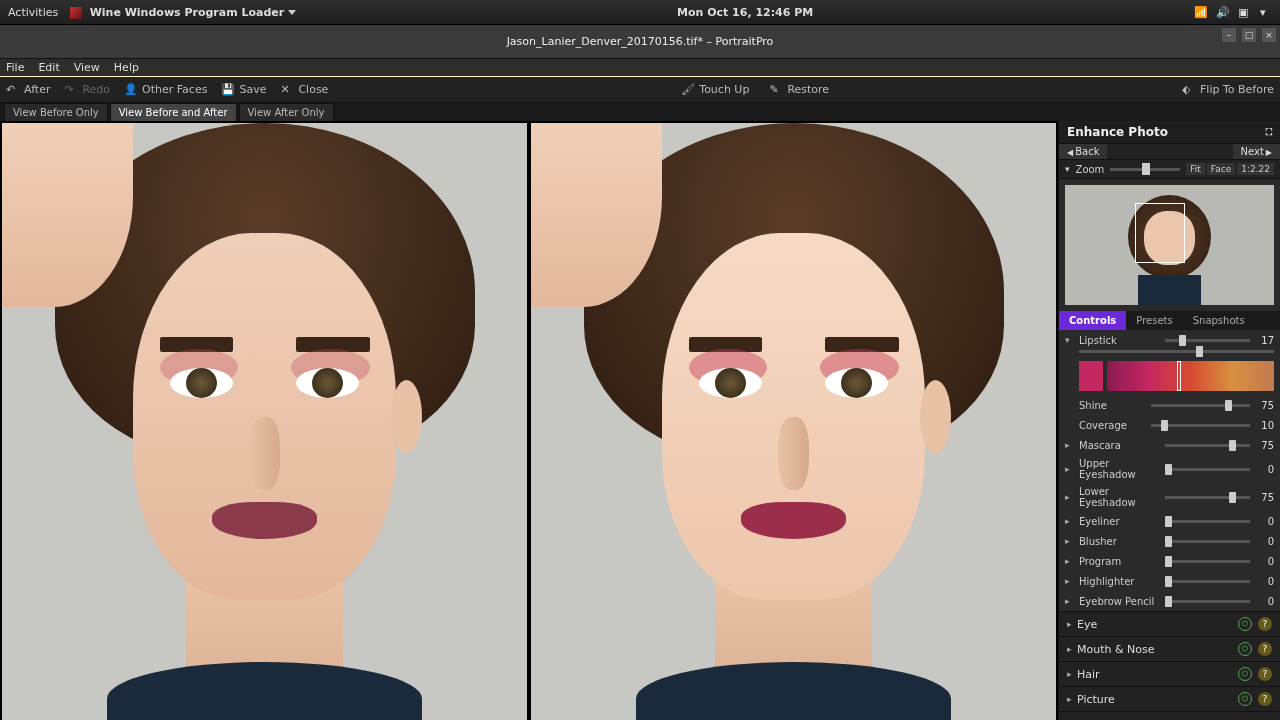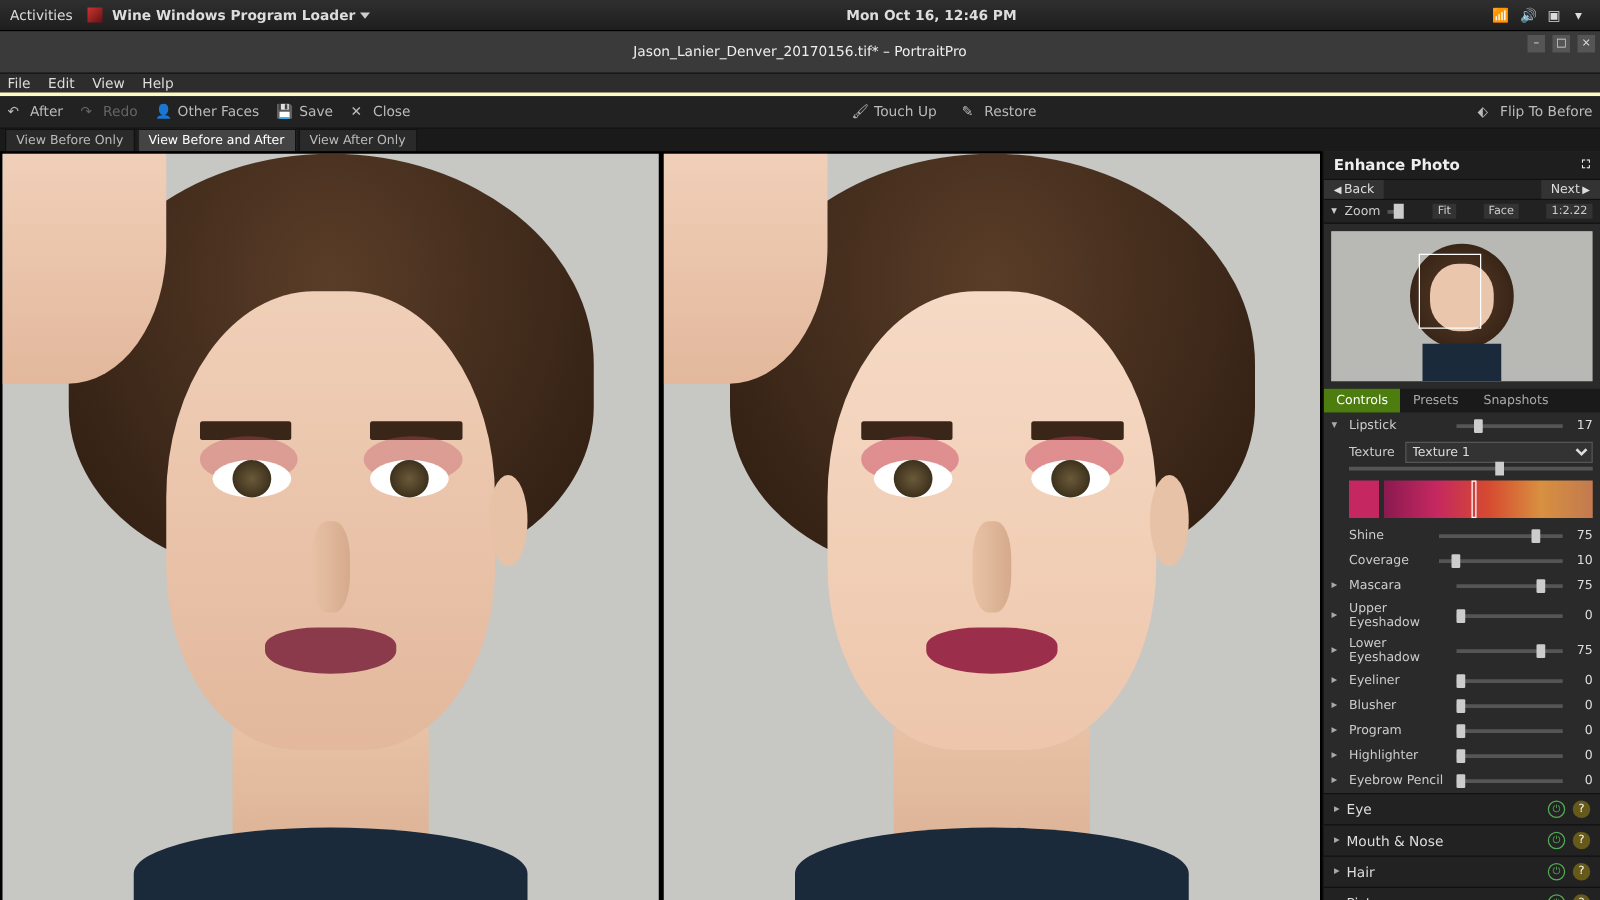--- a/index.html
+++ b/index.html
@@ -13,21 +13,21 @@
 .tri-down { display:inline-block; width:0; height:0; border-left:4px solid transparent; border-right:4px solid transparent; border-top:5px solid #ccc; margin-left:4px; vertical-align:middle;}
 .wine-icon { width:12px; height:12px; background: linear-gradient(135deg,#c33,#611); display:inline-block; margin-right:4px; vertical-align:middle;}
 .sys-icon { width:12px; height:12px; display:inline-block; }
 
 
 .title-bar { height: 34px; background: #3a3a3a; display:flex; align-items:center; justify-content:center; color:#eee; border-bottom:1px solid #111; position:relative;}
 .win-controls { position:absolute; right:4px; top:3px; display:flex; gap:6px; }
 .win-btn { width:14px; height:14px; background:#555; color:#ddd; display:flex; align-items:center; justify-content:center; font-size:9px; cursor:pointer;}
 
 
-.menu-bar { height:18px; background:#2d2d2d; display:flex; align-items:center; padding:0 6px; gap:14px; color:#ddd; font-size:11px; border-bottom:3px solid #fef9c3;}
+.menu-bar { height:18px; background:#2d2d2d; display:flex; align-items:center; padding:0 6px; gap:14px; color:#ddd; font-size:11px; border-bottom:1px solid #fef9c3;}
 
 
 .toolbar { height:26px; background:#222; border-bottom:1px solid #111; display:flex; align-items:center; padding:0 6px; color:#bbb; font-size:11px; }
 .tool-group { display:flex; align-items:center; gap:14px; }
 .tool-item { display:flex; align-items:center; gap:4px; cursor:pointer; }
 .tool-item.disabled { color:#666; }
 .tool-center { flex:1; display:flex; justify-content:center; gap:20px; }
 .tool-right { display:flex; align-items:center; gap:6px; }
 .icon { width:14px; height:14px; display:inline-block; }
 
@@ -67,29 +67,29 @@
 
 
 .side-panel { width:222px; background:#2a2a2a; border-left:1px solid #111; display:flex; flex-direction:column; overflow:hidden;}
 .panel-header { background:#1e1e1e; padding:4px 8px; font-weight:bold; color:#eee; font-size:12px; display:flex; justify-content:space-between; align-items:center;}
 .nav-row { display:flex; justify-content:space-between; background:#222; border-top:1px solid #111; border-bottom:1px solid #111;}
 .nav-btn { padding:2px 8px; background:#333; color:#ddd; font-size:10px; cursor:pointer; display:flex; align-items:center; gap:2px;}
 .zoom-row { display:flex; align-items:center; padding:3px 6px; gap:6px; background:#222; border-bottom:1px solid #111; font-size:10px;}
 .zoom-row .track{flex:1;height:3px;background:#555;position:relative;}
 .zoom-row .thumb{position:absolute;width:8px;height:12px;background:#ccc;top:-5px;}
 .zoom-btns{display:flex;gap:2px;}
-.zoom-btn{padding:1px 4px;background:#333;color:#ccc;cursor:pointer;font-size:9px;margin-left:20px;}
+.zoom-btn{padding:1px 4px;background:#333;color:#ccc;cursor:pointer;font-size:9px;}
 .navigator { padding:6px; }
 .nav-img { width:100%; height:120px; background:#aaa; position:relative; overflow:hidden;}
 .nav-img .portrait-mini{position:absolute;inset:0;}
 .nav-rect{position:absolute;border:1px solid #fff;top:18px;left:70px;width:50px;height:60px;}
 
 .panel-tabs{display:flex;background:#1a1a1a;font-size:10px;}
 .panel-tab{padding:4px 10px;cursor:pointer;color:#aaa;}
-.panel-tab.active{background:#4d7c0f;color:#fff;font-weight:normal;}
+.panel-tab.active{background:#6d28d9;color:#fff;font-weight:bold;}
 
 .controls-scroll{flex:1;overflow-y:auto;overflow-x:hidden;}
 .controls-scroll::-webkit-scrollbar{width:10px;}
 .controls-scroll::-webkit-scrollbar-track{background:#1a1a1a;}
 .controls-scroll::-webkit-scrollbar-thumb{background:#444;}
 
 .slider-row{display:flex;align-items:center;padding:3px 6px;gap:6px;font-size:10px;color:#ccc;min-height:20px;}
 .slider-row .chev{width:8px;color:#aaa;cursor:pointer;font-size:9px;}
 .slider-row .label{width:80px;}
 .slider-row .track{flex:1;height:3px;background:#555;position:relative;cursor:pointer;}
@@ -299,24 +299,20 @@
     <div class="controls-scroll">
 
       <div class="slider-row">
         <span class="chev">▾</span>
         <span class="label">Lipstick</span>
         <div class="track">
             <div class="thumb" style="left:17%"></div>
           </div>
         <span class="val">17</span>
       </div>
-      <div class="texture-row">
-        <span>Texture</span>
-        <select><option>Texture 1</option></select>
-      </div>
       <div class="hue-slider-row">
           <div class="hue-track">
             <div class="thumb" style="left:60%"></div>
           </div>
         </div>
       <div class="color-row">
         <div class="color-swatch"></div>
         <div class="hue-strip">
             <div class="hue-thumb"></div>
           </div>

